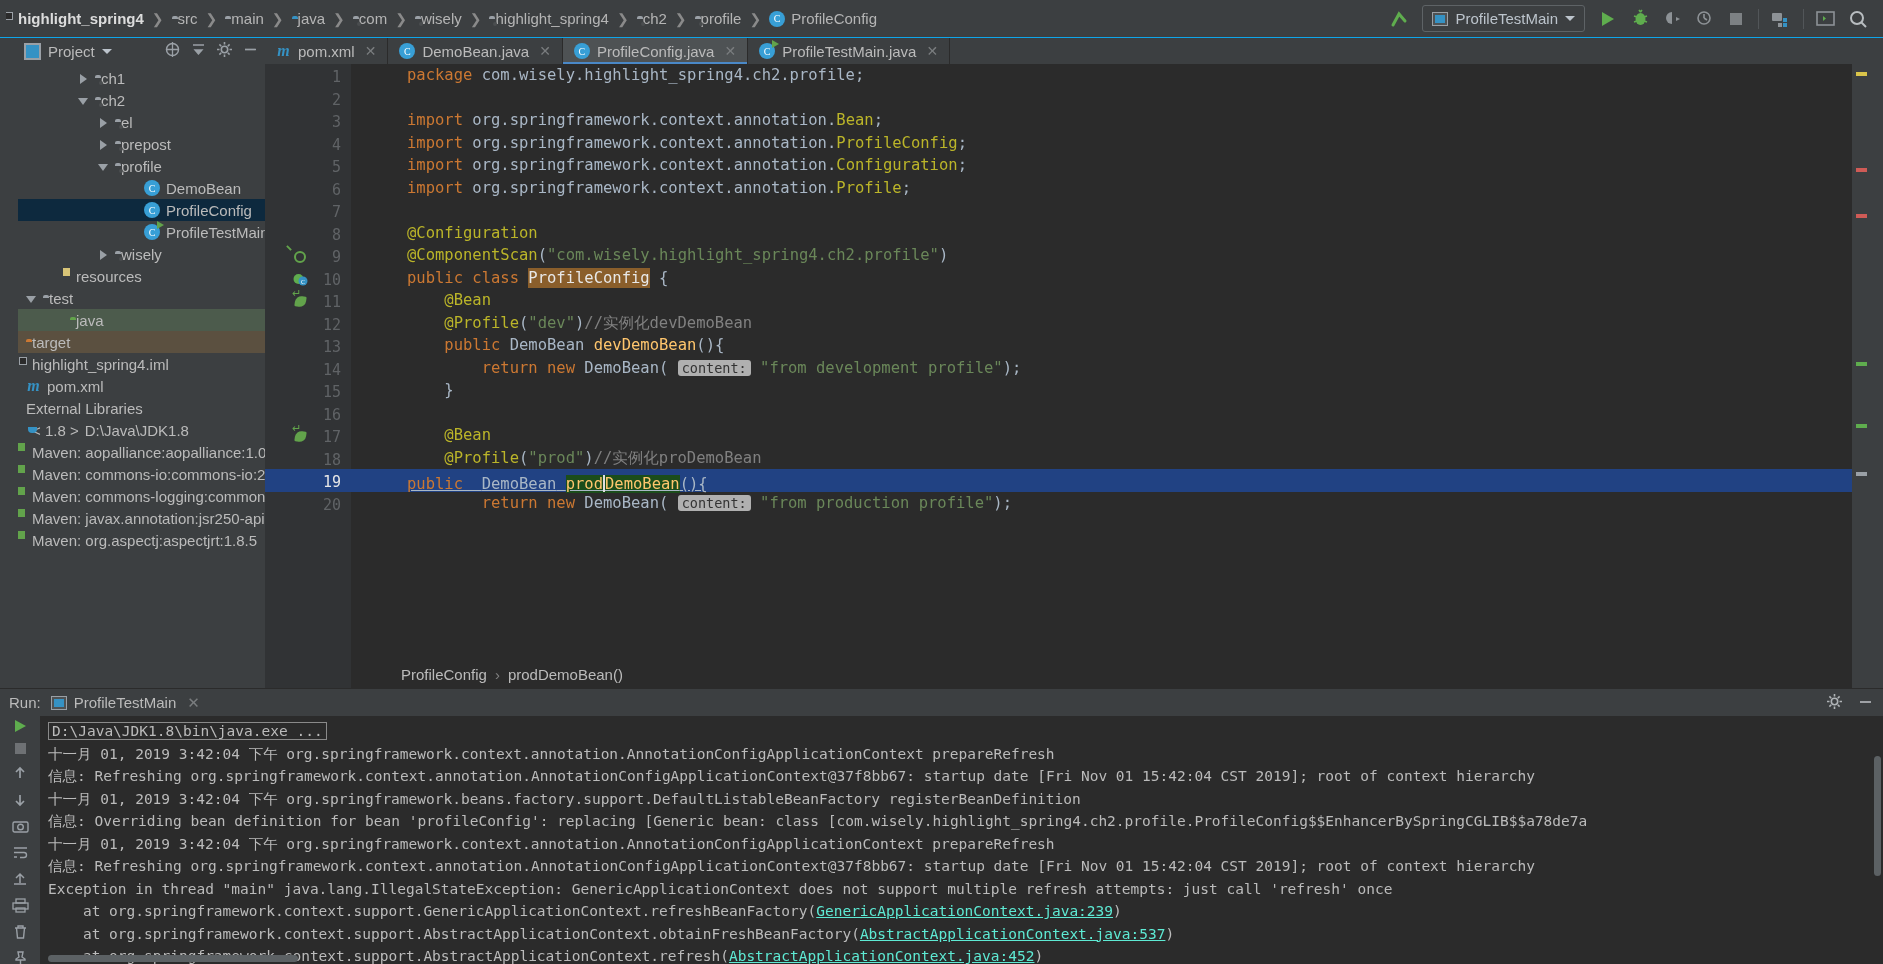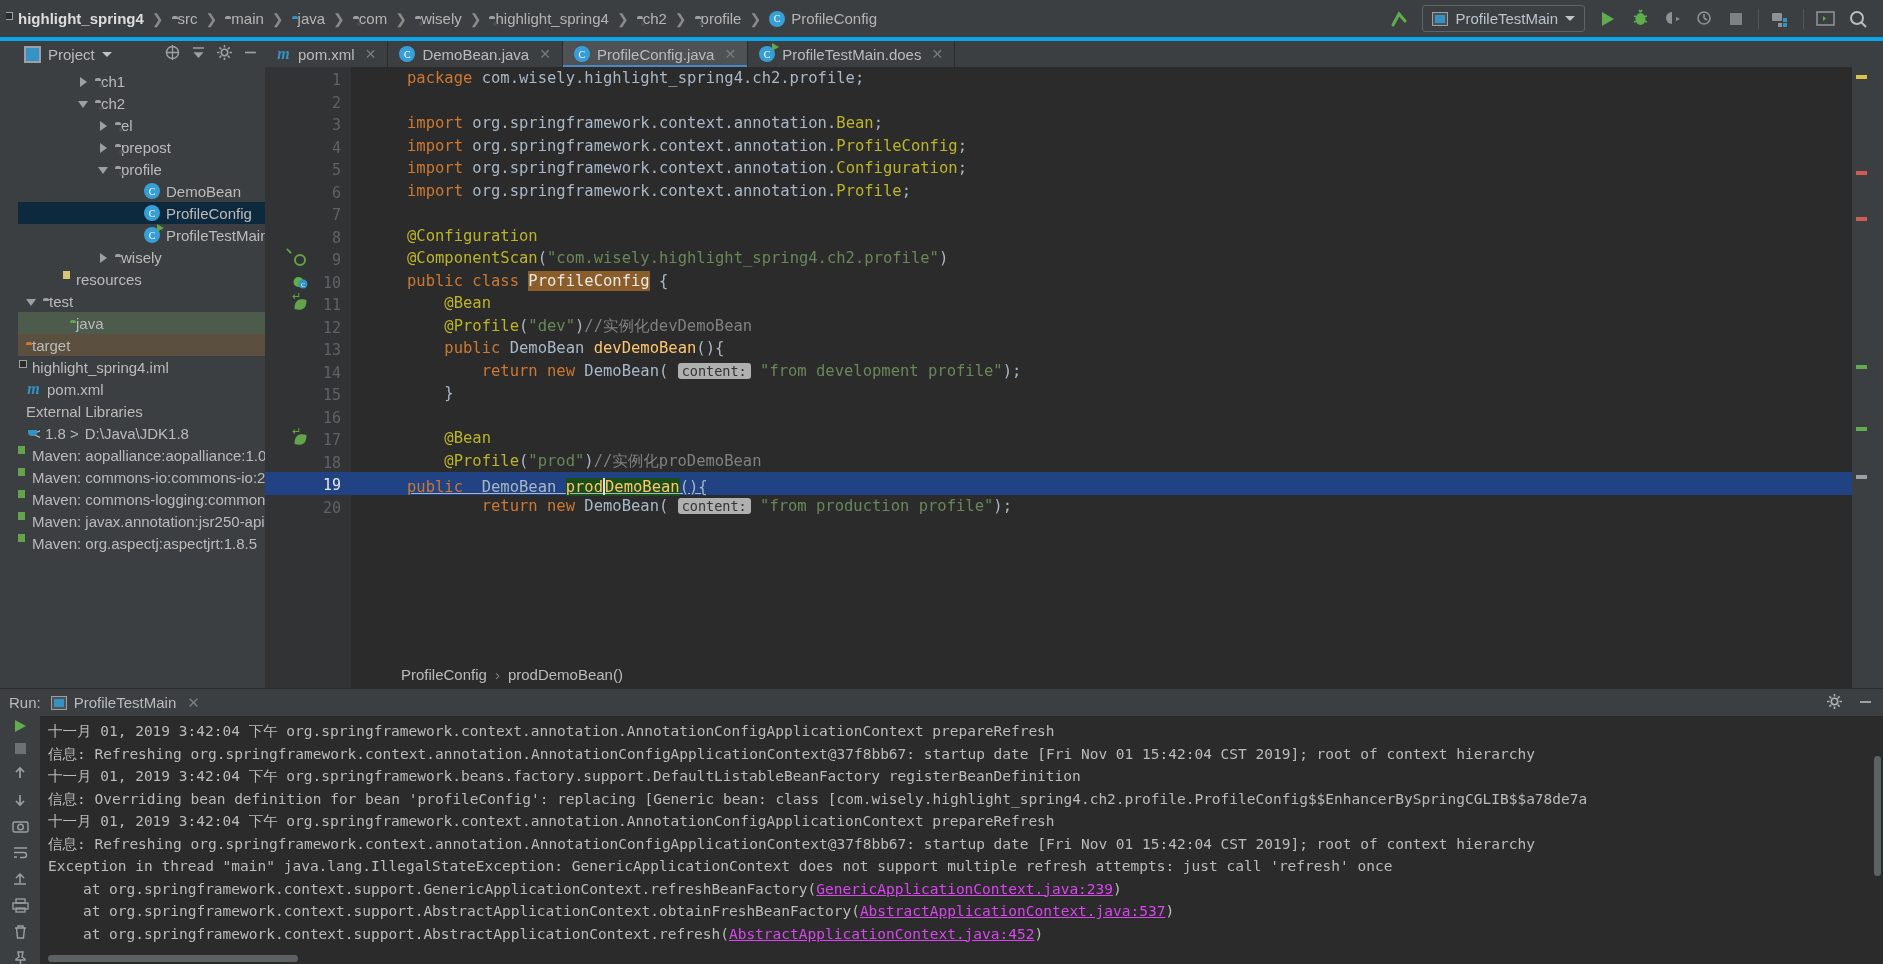--- a/index.html
+++ b/index.html
@@ -1,20 +1,20 @@
 <!DOCTYPE html>
 <html><head>
 <meta charset="utf-8">
 <style>
   html,body{margin:0;padding:0;background:#3c3f41;}
   body{width:1883px;height:964px;overflow:hidden;font-family:"Liberation Sans",sans-serif;font-size:15px;color:#bbbbbb;}
   .app{position:relative;width:1883px;height:964px;background:#3c3f41;display:flex;flex-direction:column;}
 
   
-  .navbar{height:37px;background:#3c3f41;display:flex;align-items:center;padding:0 6px;flex:0 0 37px;border-bottom:4px solid #0ea5e9;}
+  .navbar{height:37px;background:#3c3f41;display:flex;align-items:center;padding:0 6px;flex:0 0 37px;border-bottom:1px solid #0ea5e9;}
   .crumbs{display:flex;align-items:center;gap:0;flex:1;min-width:0;overflow:hidden;}
   .crumb{display:flex;align-items:center;gap:6px;padding:2px 6px;white-space:nowrap;color:#b5b5b5;font-size:15px;}
   .crumb.root{font-weight:bold;color:#dcdcdc;}
   .sep{color:#8a8a8a;font-size:14px;padding:0 2px;}
   .ico{display:inline-block;flex:0 0 auto;}
   .folder{width:15px;height:12px;background:#9aa0a6;border-radius:2px 2px 2px 2px;position:relative;}
   .folder:before{content:"";position:absolute;top:-3px;left:0;width:6px;height:3px;background:#9aa0a6;border-radius:2px 2px 0 0;}
   .folder.dot:after{content:"";position:absolute;top:3px;left:4px;width:4px;height:4px;border-radius:50%;background:#4a4d4f;}
   .folder.blue{background:#3592c4;}
   .folder.blue:before{background:#3592c4;}
@@ -106,21 +106,21 @@
   .run-head{height:27px;display:flex;align-items:center;gap:10px;padding:0 9px;flex:0 0 27px;font-size:15px;}
   .run-tab{display:flex;align-items:center;gap:7px;color:#bbbbbb;}
   .run-head-right{margin-left:auto;display:flex;align-items:center;gap:14px;color:#9aa0a6;}
   .run-body{flex:1 1 auto;display:flex;min-height:0;}
   .run-tools{width:40px;flex:0 0 40px;background:#3c3f41;display:flex;flex-direction:column;align-items:center;padding-top:4px;gap:11px;}
   .rtbtn{width:22px;height:20px;display:flex;align-items:center;justify-content:center;color:#9aa0a6;}
   .console{flex:1 1 auto;background:#2b2b2b;overflow:hidden;position:relative;padding:4px 0 0 8px;}
   pre.log{margin:0;font-family:"DejaVu Sans Mono","Liberation Mono",monospace;font-size:14.5px;line-height:22.5px;color:#bbbbbb;white-space:pre;}
   .cmdbox{border:1px solid #8a8a8a;padding:0 3px;color:#bbbbbb;}
   .red{color:#cf5b56;}
-  .lnk{color:#d946ef;text-decoration:underline;}
+  .lnk{color:#5eead4;text-decoration:underline;}
   .hscroll{position:absolute;left:8px;bottom:2px;height:7px;width:250px;background:#5c6164;border-radius:4px;}
   .vscroll{position:absolute;right:2px;top:40px;width:7px;height:120px;background:#5c6164;border-radius:4px;}
   .rightstrip{width:14px;flex:0 0 14px;background:#3c3f41;}
 </style>
 </head>
 <body>
 
 <div class="app">
 
   <div class="navbar">
@@ -426,21 +426,21 @@
           <span class="ico">
               <span class="cls">C</span>
             </span>
           <span>ProfileConfig.java</span>
           <span class="x">✕</span>
         </div>
         <div class="tab">
           <span class="ico">
               <span class="cls run">C</span>
             </span>
-          <span>ProfileTestMain.does</span>
+          <span>ProfileTestMain.java</span>
           <span class="x">✕</span>
         </div>
       </div>
 
       <div class="editwrap">
 
         <div class="gutter">
           <div class="ln" style="top:2px;">1</div>
           <div class="ln" style="top:24.5px;">2</div>
           <div class="ln" style="top:47px;">3</div>
@@ -598,20 +598,21 @@
             </svg>
         </span>
         <span class="rtbtn">
           <svg width="15" height="16" viewBox="0 0 15 16">
               <path d="M5 1 h5 l-1 5 3 2 v1 H3 V8 l3 -2 z M7.5 9 v6" stroke="#9aa0a6" stroke-width="1.4" fill="none"></path>
             </svg>
         </span>
       </div>
 
       <div class="console">
+        <pre class="log"><span class="cmdbox">D:\Java\JDK1.8\bin\java.exe ...</span></pre>
         <pre class="log red">十一月 01, 2019 3:42:04 下午 org.springframework.context.annotation.AnnotationConfigApplicationContext prepareRefresh</pre>
         <pre class="log red">信息: Refreshing org.springframework.context.annotation.AnnotationConfigApplicationContext@37f8bb67: startup date [Fri Nov 01 15:42:04 CST 2019]; root of context hierarchy</pre>
         <pre class="log red">十一月 01, 2019 3:42:04 下午 org.springframework.beans.factory.support.DefaultListableBeanFactory registerBeanDefinition</pre>
         <pre class="log red">信息: Overriding bean definition for bean 'profileConfig': replacing [Generic bean: class [com.wisely.highlight_spring4.ch2.profile.ProfileConfig$$EnhancerBySpringCGLIB$$a78de7a</pre>
         <pre class="log red">十一月 01, 2019 3:42:04 下午 org.springframework.context.annotation.AnnotationConfigApplicationContext prepareRefresh</pre>
         <pre class="log red">信息: Refreshing org.springframework.context.annotation.AnnotationConfigApplicationContext@37f8bb67: startup date [Fri Nov 01 15:42:04 CST 2019]; root of context hierarchy</pre>
         <pre class="log red">Exception in thread "main" java.lang.IllegalStateException: GenericApplicationContext does not support multiple refresh attempts: just call 'refresh' once</pre>
         <pre class="log red"><span>    at org.springframework.context.support.GenericApplicationContext.refreshBeanFactory(</span><span class="lnk">GenericApplicationContext.java:239</span><span>)</span></pre>
         <pre class="log red"><span>    at org.springframework.context.support.AbstractApplicationContext.obtainFreshBeanFactory(</span><span class="lnk">AbstractApplicationContext.java:537</span><span>)</span></pre>
         <pre class="log red"><span>    at org.springframework.context.support.AbstractApplicationContext.refresh(</span><span class="lnk">AbstractApplicationContext.java:452</span><span>)</span></pre>

